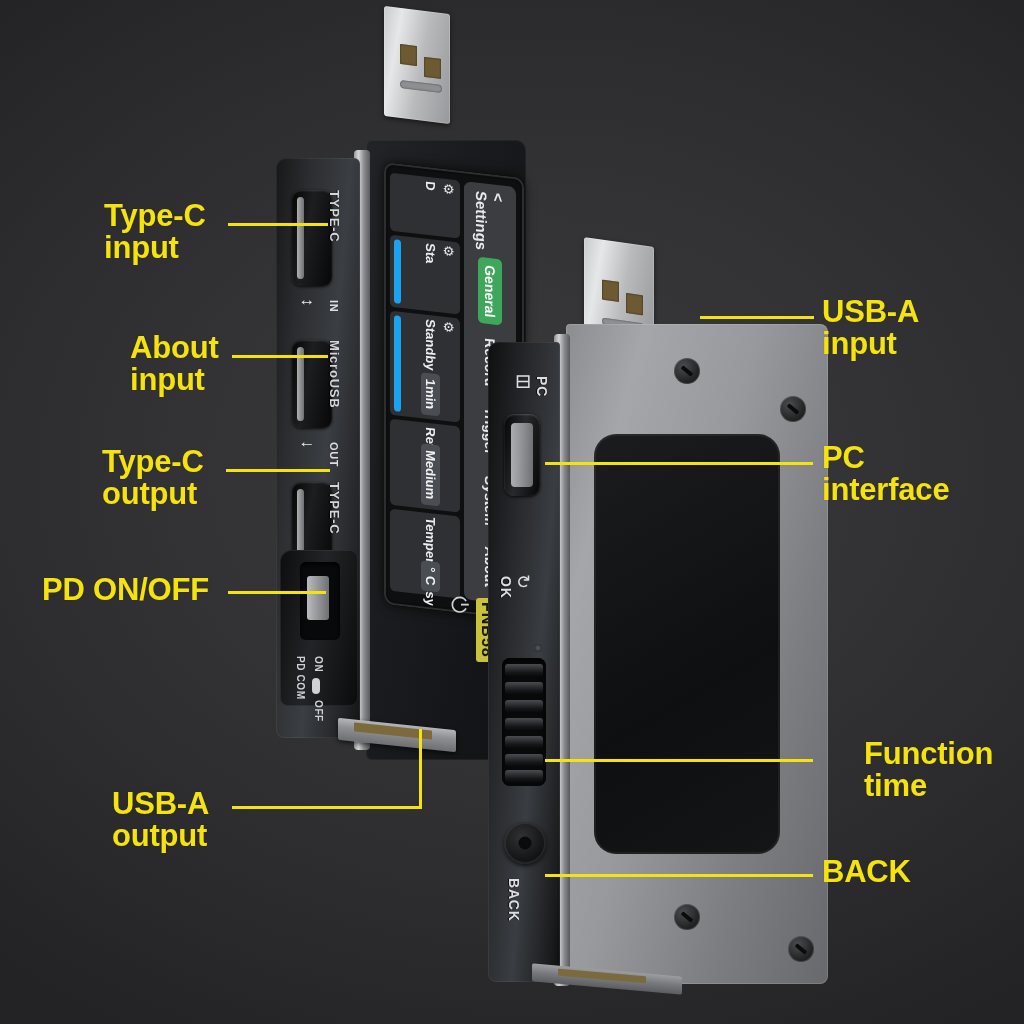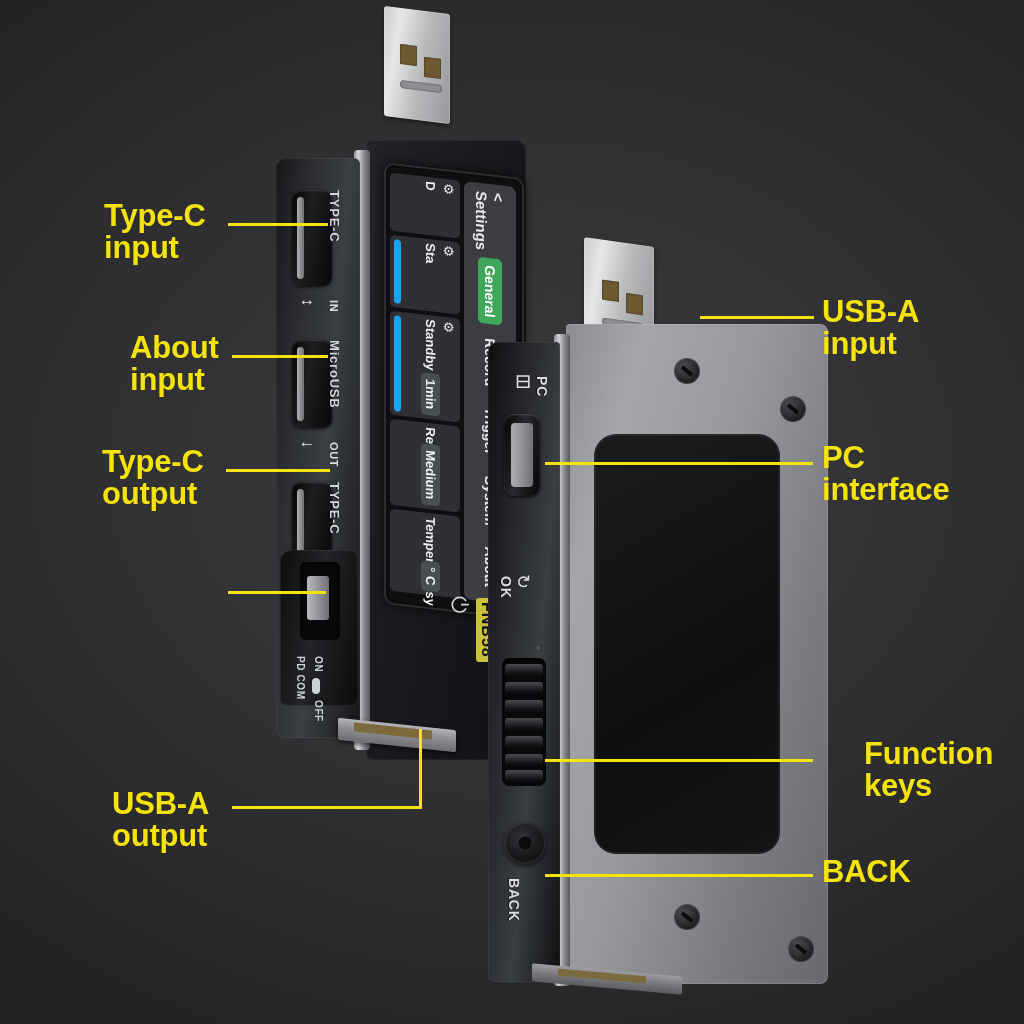--- a/index.html
+++ b/index.html
@@ -464,38 +464,41 @@
   <div class="callout left" style="left:130px;top:332px;">
     <div>About</div>
     <div>input</div>
   </div>
 
   <div class="callout left" style="left:102px;top:446px;">
     <div>Type-C</div>
     <div>output</div>
   </div>
 
+  <div class="callout left" style="left:42px;top:574px;">
+    <div>PD ON/OFF</div>
+  </div>
 
   <div class="callout left" style="left:112px;top:788px;">
     <div>USB-A</div>
     <div>output</div>
   </div>
 
   <div class="callout right" style="left:822px;top:296px;">
     <div>USB-A</div>
     <div>input</div>
   </div>
 
   <div class="callout right" style="left:822px;top:442px;">
     <div>PC</div>
     <div>interface</div>
   </div>
 
   <div class="callout right" style="left:864px;top:738px;">
     <div>Function</div>
-    <div>keys</div>
+    <div>time</div>
   </div>
 
   <div class="callout right" style="left:822px;top:856px;">
     <div>BACK</div>
   </div>
 
 </div>
 
 </body></html>

